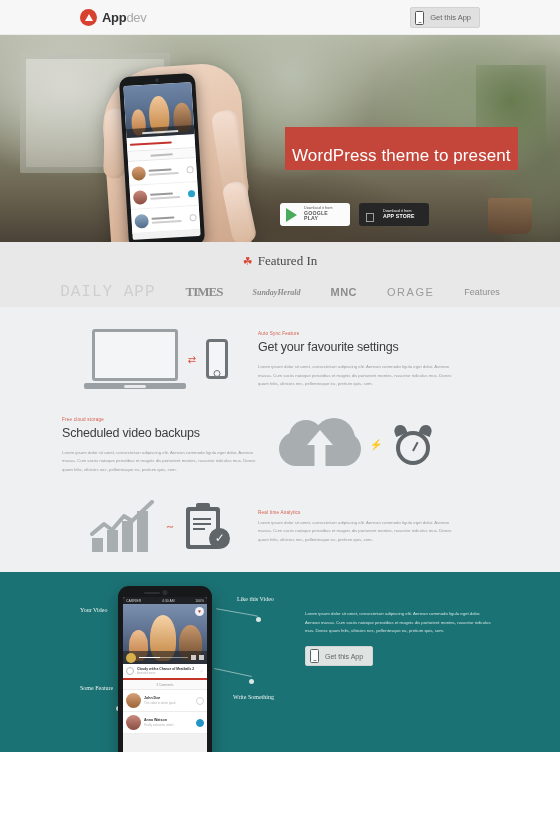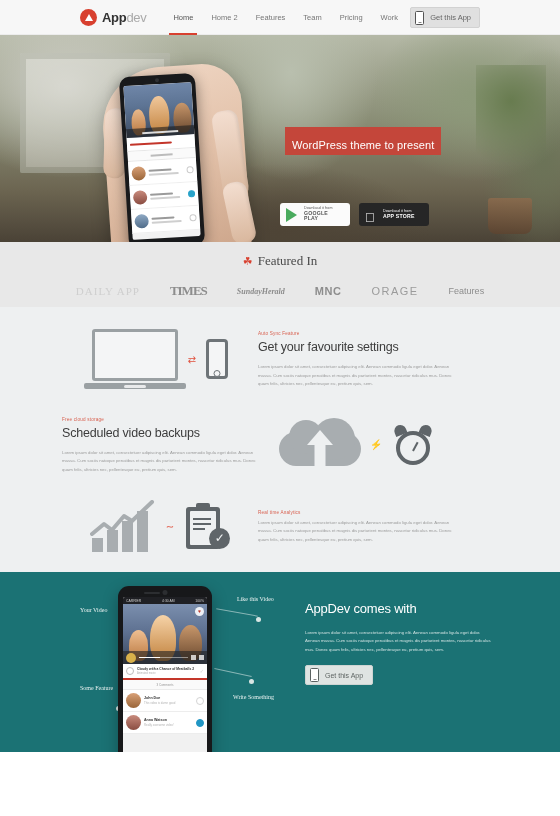--- a/index.html
+++ b/index.html
@@ -164,21 +164,21 @@
   .hero-lines { margin-left: 3px; flex: 1; }
   .hero-lines i { display: block; height: 2px; background: #cfcfcf; border-radius: 1px; margin: 2px 0; }
   .hero-lines i.w1 { width: 60%; background: #9a9a9a; }
   .hero-lines i.w2 { width: 80%; }
   .hero-dot { width: 7px; height: 7px; border-radius: 50%; border: 1px solid #ccc; flex: none; }
   .hero-dot.on { background: #29a3c9; border-color: #29a3c9; }
 
   .hero-text { position: absolute; left: 285px; top: 92px; }
   .hl {
     display: inline-block; background: #c4463a; color: #fff;
-    font-size: 11px; padding: 12px 7px 4px 7px; margin-bottom: 3px;
+    font-size: 17px; padding: 19px 7px 4px 7px; margin-bottom: 3px;
     white-space: nowrap; letter-spacing: .1px;
   }
   .store-row { position: absolute; left: 280px; top: 168px; display: flex; gap: 9px; }
   .store-btn {
     display: flex; align-items: center; border-radius: 3px;
     padding: 5px 9px 5px 6px; width: 70px; height: 23px;
   }
   .store-btn.light { background: #fbfbfb; }
   .store-btn.dark  { background: #262626; }
   .store-ico { width: 13px; height: 14px; margin-right: 5px; flex: none; position: relative; }
@@ -201,21 +201,21 @@
   .featured-title {
     font-size: 13px; color: #4a4a4a; display: flex;
     align-items: center; justify-content: center; gap: 5px;
     font-family: "Liberation Serif", serif;
   }
   .feat-ico { color: #d8402f; font-size: 11px; }
   .logos {
     display: flex; justify-content: center; align-items: center;
     gap: 30px; margin-top: 14px; color: #b9b9b9;
   }
-  .lg1 { font-size: 11px; letter-spacing: 1px; color: #cfcfcf; font-family: Liberation Serif, serif; }
+  .lg1 { font-size: 16px; letter-spacing: 1px; color: #cfcfcf; font-family: Liberation Mono, monospace; }
   .lg2 { font-size: 13px; letter-spacing: -1px; color: #8d8d8d; font-family: "Liberation Serif", serif; font-weight: bold; }
   .lg3 { font-size: 8px; color: #8d8d8d; font-family: "Liberation Serif", serif; font-weight: bold; font-style: italic; }
   .lg4 { font-size: 11px; letter-spacing: .5px; color: #8d8d8d; font-weight: bold; }
   .lg5 { font-size: 11px; letter-spacing: 1.5px; color: #9b9b9b; }
   .lg6 { font-size: 9px; color: #8d8d8d; }
 
   
   .features { background: #eef0f1; padding: 22px 0 20px 0; }
   .frow { display: flex; align-items: center; padding: 0 62px; margin-bottom: 26px; }
   .frow:last-child { margin-bottom: 0; }
@@ -351,29 +351,20 @@
 
 <div class="page">
 
   <div class="header">
     <div class="logo-wrap">
       <div class="logo-mark"></div>
       <div class="logo-text">
         <span class="b">App</span><span class="g">dev</span>
       </div>
     </div>
-    <div class="nav">
-      <div class="nav-item active">Home</div>
-      <div class="nav-item">Home 2</div>
-      <div class="nav-item">Features</div>
-      <div class="nav-item">Team</div>
-      <div class="nav-item">Pricing</div>
-      <div class="nav-item">Work</div>
-      <div class="nav-item">Pages</div>
-    </div>
     <div class="get-app-btn">
       <div class="phone-glyph"></div>
       <div class="get-app-label">Get this App</div>
     </div>
   </div>
 
   <div class="hero">
     <div class="hero-bg-blur"></div>
     <div class="hero-win"></div>
     <div class="hero-plant"></div>
@@ -598,21 +589,20 @@
             <div class="cta-name">Anna Watson</div>
             <div class="cta-msg">Really awesome video!</div>
           </div>
           <div class="cta-badge on"></div>
         </div>
       </div>
     </div>
 
     <div class="cta-right">
       <div class="cta-h">
-        <div>AppDev comes with</div>
       </div>
       <div class="cta-p">Lorem ipsum dolor sit amet, consectetuer adipiscing elit. Aenean commodo ligula eget dolor. Aenean massa. Cum sociis natoque penatibus et magnis dis parturient montes, nascetur ridiculus mus. Donec quam felis, ultricies nec, pellentesque eu, pretium quis, sem.</div>
       <div class="cta-btn">
         <div class="phone-glyph"></div>
         <span>Get this App</span>
       </div>
     </div>
   </div>
 
 </div>

